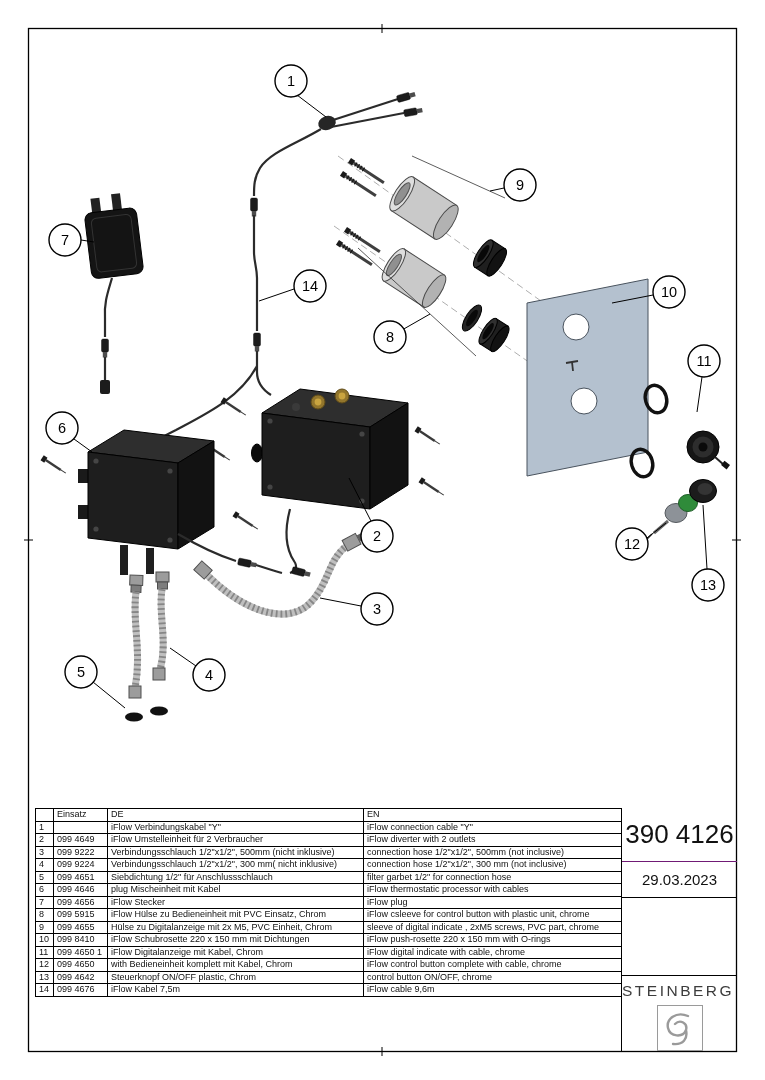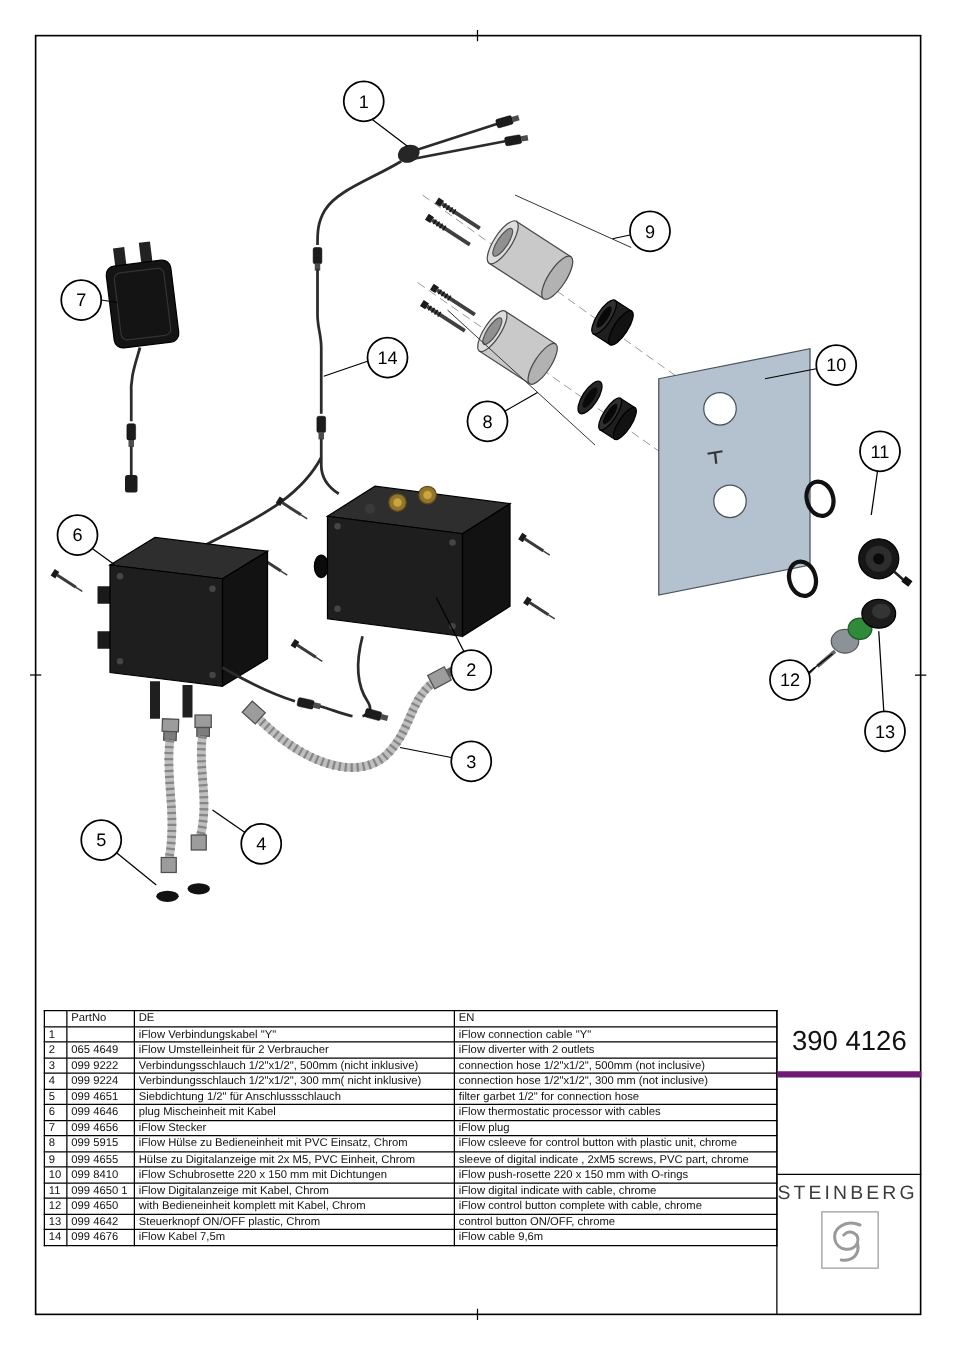--- a/index.html
+++ b/index.html
@@ -11,22 +11,22 @@
   .hose-braid{stroke:#868686;stroke-width:7;fill:none;stroke-dasharray:1.8 3}
   .balloon circle{fill:#fff;stroke:#000;stroke-width:1.4}
   .balloon text{font-size:14.5px;text-anchor:middle;fill:#000;font-family:"Liberation Sans",sans-serif}
   .leader{stroke:#000;stroke-width:1;fill:none}
   .table-area{position:absolute;left:35px;top:808px;width:586px}
   table.parts{border-collapse:collapse;width:586px;table-layout:fixed}
   table.parts th,table.parts td{border:1px solid #000;font-size:9px;font-weight:normal;text-align:left;
     padding:0 3px;height:12.4px;line-height:11.5px;white-space:nowrap;overflow:hidden;color:#111}
   .titleblock{position:absolute;left:621px;top:808px;width:116px;height:244px;border-left:1px solid #000;
     display:flex;flex-direction:column}
-  .tb-num{height:54px;border-bottom:5px solid #701a75;display:flex;align-items:center;justify-content:center;
-    font-size:22px;color:#111}
+  .tb-num{height:54px;border-bottom:1px solid #701a75;display:flex;align-items:center;justify-content:center;
+    font-size:26px;color:#111}
   .tb-date{height:36px;border-bottom:1px solid #000;display:flex;align-items:center;justify-content:center;
     font-size:15px;color:#111}
   .tb-spacer{height:78px;border-bottom:1px solid #000}
   .tb-brand{padding-top:6px;text-align:left;font-size:15.5px;letter-spacing:2.5px;color:#3c3c3c}
   .tb-logo{width:46px;height:46px;border:1px solid #9a9a9a;margin:5px auto 0 auto}
 </style>
 </head>
 <body>
 
 <div class="page">
@@ -338,35 +338,35 @@
     <table class="parts">
       <colgroup>
           <col style="width:18px">
           <col style="width:54px">
           <col style="width:256px">
           <col style="width:258px">
         </colgroup>
       <thead>
         <tr>
           <th></th>
-          <th>PartNo</th>
+          <th>Einsatz</th>
           <th>DE</th>
           <th>EN</th>
         </tr>
       </thead>
       <tbody>
           <tr>
             <td>1</td>
             <td></td>
             <td>iFlow Verbindungskabel "Y"</td>
             <td>iFlow connection cable "Y"</td>
           </tr>
           <tr>
             <td>2</td>
-            <td>065 4649</td>
+            <td>099 4649</td>
             <td>iFlow Umstelleinheit für 2 Verbraucher</td>
             <td>iFlow diverter with 2 outlets</td>
           </tr>
           <tr>
             <td>3</td>
             <td>099 9222</td>
             <td>Verbindungsschlauch 1/2"x1/2", 500mm (nicht inklusive)</td>
             <td>connection hose 1/2"x1/2", 500mm (not inclusive)</td>
           </tr>
           <tr>
@@ -434,20 +434,21 @@
             <td>099 4676</td>
             <td>iFlow Kabel 7,5m</td>
             <td>iFlow cable 9,6m</td>
           </tr>
         </tbody>
     </table>
   </div>
 
   <div class="titleblock">
     <div class="tb-num">390 4126</div>
+    <div class="tb-date">29.03.2023</div>
     <div class="tb-spacer"></div>
     <div class="tb-brand">STEINBERG</div>
     <div class="tb-logo">
       <svg width="44" height="44" viewBox="0 0 44 44">
         <path d="M30,10 C18,5 8,13 10,22 C12,31 25,32 28,24 C30,17 22,13 17,18 M28,24 C30,33 25,39 15,38" fill="none" stroke="#9a9a9a" stroke-width="2.4" stroke-linecap="round"></path>
       </svg>
     </div>
   </div>
 
 </div>

